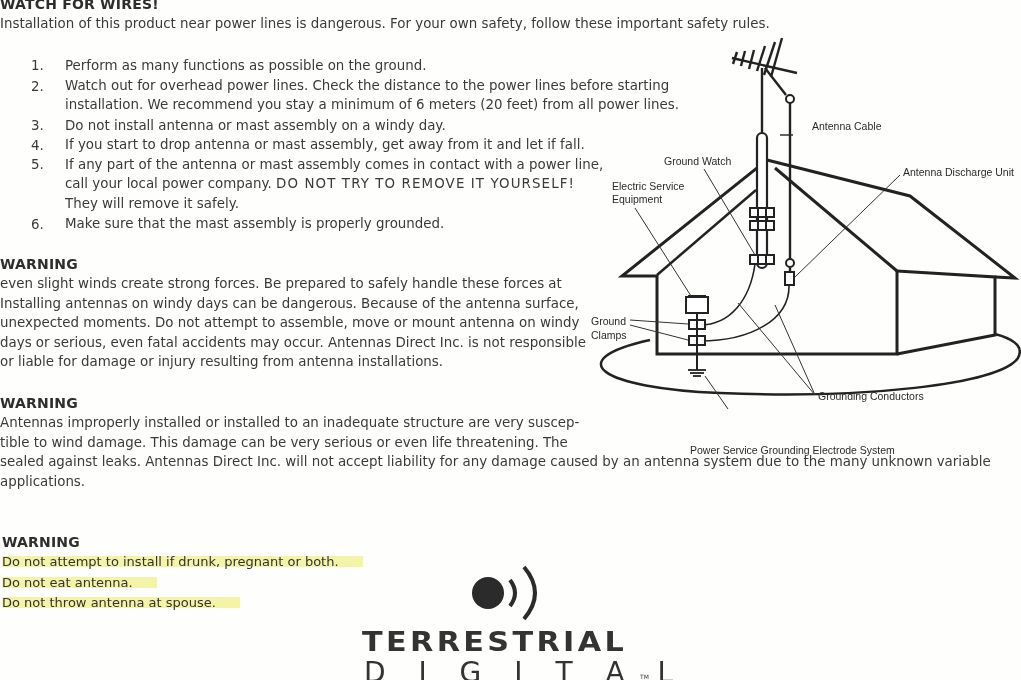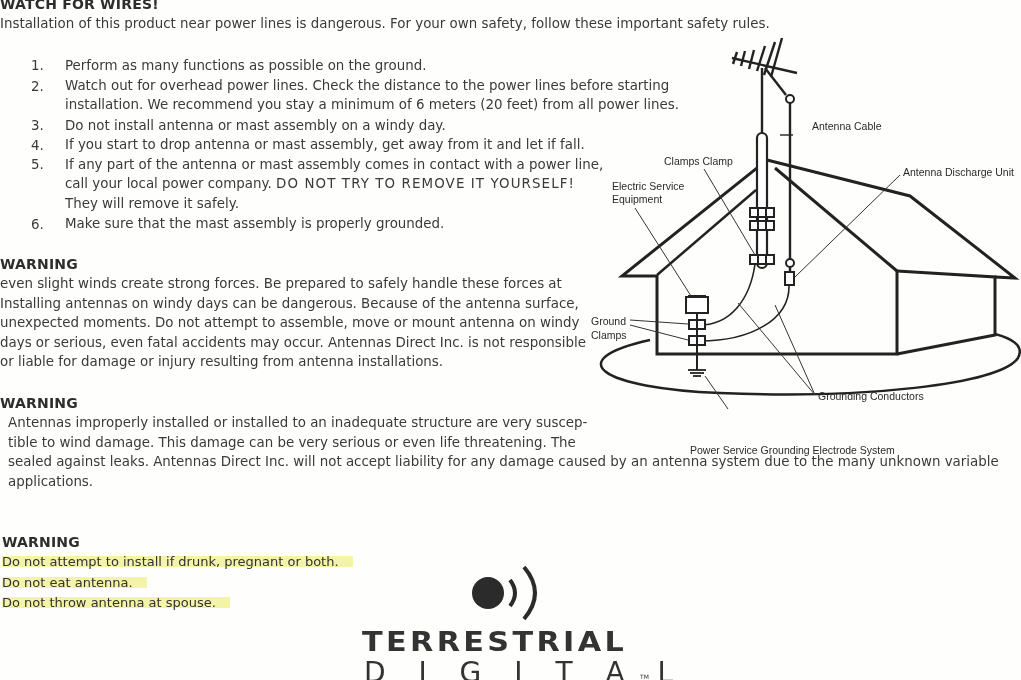--- a/index.html
+++ b/index.html
@@ -8,21 +8,21 @@
     background:#fefefc;
     font-family:"DejaVu Sans", sans-serif;
     color:#3a3a3a;
   }
   .abs { position:absolute; white-space:nowrap; }
   .h { font-weight:bold; font-size:14px; letter-spacing:0.2px; color:#2e2e2e; }
   .p { font-size:13.4px; line-height:19.5px; }
   .num { position:absolute; font-size:13.4px; }
   .caps { letter-spacing:1.1px;margin-top:36px; }
   .lbl { position:absolute; font-family:"Liberation Sans", sans-serif; font-size:10.5px; color:#2a2a2a; white-space:nowrap; }
-  .hl { background:linear-gradient(to bottom, transparent 15%, #f3f4a8 15%, #f3f4a8 90%, transparent 90%); padding-right:14px; }
+  .hl { background:linear-gradient(to bottom, transparent 15%, #f3f4a8 15%, #f3f4a8 90%, transparent 90%); padding-right:24px; }
   #diagram { position:absolute; left:0; top:0; }
   .logo-word { position:absolute; font-family:"DejaVu Sans", sans-serif; font-weight:bold; color:#333; }
 </style>
 </head>
 <body>
 
 <div class="abs h" style="left:0;top:-4px;">WATCH FOR WIRES!</div>
 <div class="abs p" style="left:0;top:14px;">Installation of this product near power lines is dangerous. For your own safety, follow these important safety rules.</div>
 
 <div>
@@ -51,21 +51,21 @@
 <div class="abs h" style="left:0;top:256px;">WARNING</div>
 <div class="abs p" style="left:0;top:274px;">
   <div>even slight winds create strong forces.  Be prepared to safely handle these forces at</div>
   <div>Installing antennas on windy days can be dangerous. Because of the antenna surface,</div>
   <div>unexpected moments. Do not attempt to assemble, move or mount antenna on windy</div>
   <div>days or serious, even fatal accidents may occur. Antennas Direct Inc. is not responsible</div>
   <div>or liable for damage or injury resulting from antenna installations.</div>
 </div>
 
 <div class="abs h" style="left:0;top:395px;">WARNING</div>
-<div class="abs p" style="left:0;top:413px;padding-left:8px;">
+<div class="abs p" style="left:0;top:413px;">
   <div>Antennas improperly installed or installed to an inadequate structure are very suscep-</div>
   <div>tible to wind damage. This damage can be very serious or even life threatening. The</div>
   <div>sealed against leaks. Antennas Direct Inc. will not accept liability for any damage caused by an antenna system due to the many unknown variable</div>
   <div>applications.</div>
 </div>
 
 <div class="abs h" style="left:2px;top:534px;">WARNING</div>
 <div class="abs" style="left:2px;top:552px;font-size:13px;line-height:20.5px;color:#333;">
   <div><span class="hl">Do not attempt to install if drunk, pregnant or both.</span></div>
   <div><span class="hl">Do not eat antenna.</span></div>
@@ -147,21 +147,21 @@
     <line x1="900" y1="175" x2="795" y2="277"></line>
     <line x1="630" y1="320" x2="688" y2="324"></line>
     <line x1="630" y1="325" x2="688" y2="340"></line>
     <line x1="738" y1="303" x2="815" y2="395"></line>
     <line x1="775" y1="305" x2="815" y2="395"></line>
     <line x1="705" y1="376" x2="728" y2="409"></line>
   </g>
 </svg>
 
 <span class="lbl" style="left:812px;top:120px;">Antenna Cable</span>
-<span class="lbl" style="left:664px;top:155px;">Clamps Clamp</span>
+<span class="lbl" style="left:664px;top:155px;">Ground Watch</span>
 <span class="lbl" style="left:903px;top:166px;">Antenna Discharge Unit</span>
 <span class="lbl" style="left:612px;top:180px;line-height:13px;"><span>Electric Service</span><br><span>Equipment</span></span>
 <span class="lbl" style="left:591px;top:314px;line-height:14px;"><span>Ground</span><br><span>Clamps</span></span>
 <span class="lbl" style="left:818px;top:390px;text-align:right;">Grounding Conductors</span>
 <span class="lbl" style="left:690px;top:412px;margin-top:32px;">Power Service Grounding Electrode System</span>
 
 <div>
   <svg class="abs" style="left:470px;top:562px;" width="80" height="60">
     <circle cx="18" cy="31" r="16" fill="#2b2b2b"></circle>
     <path d="M 40 18 Q 50 31 40 44" stroke="#2b2b2b" stroke-width="4" fill="none"></path>

